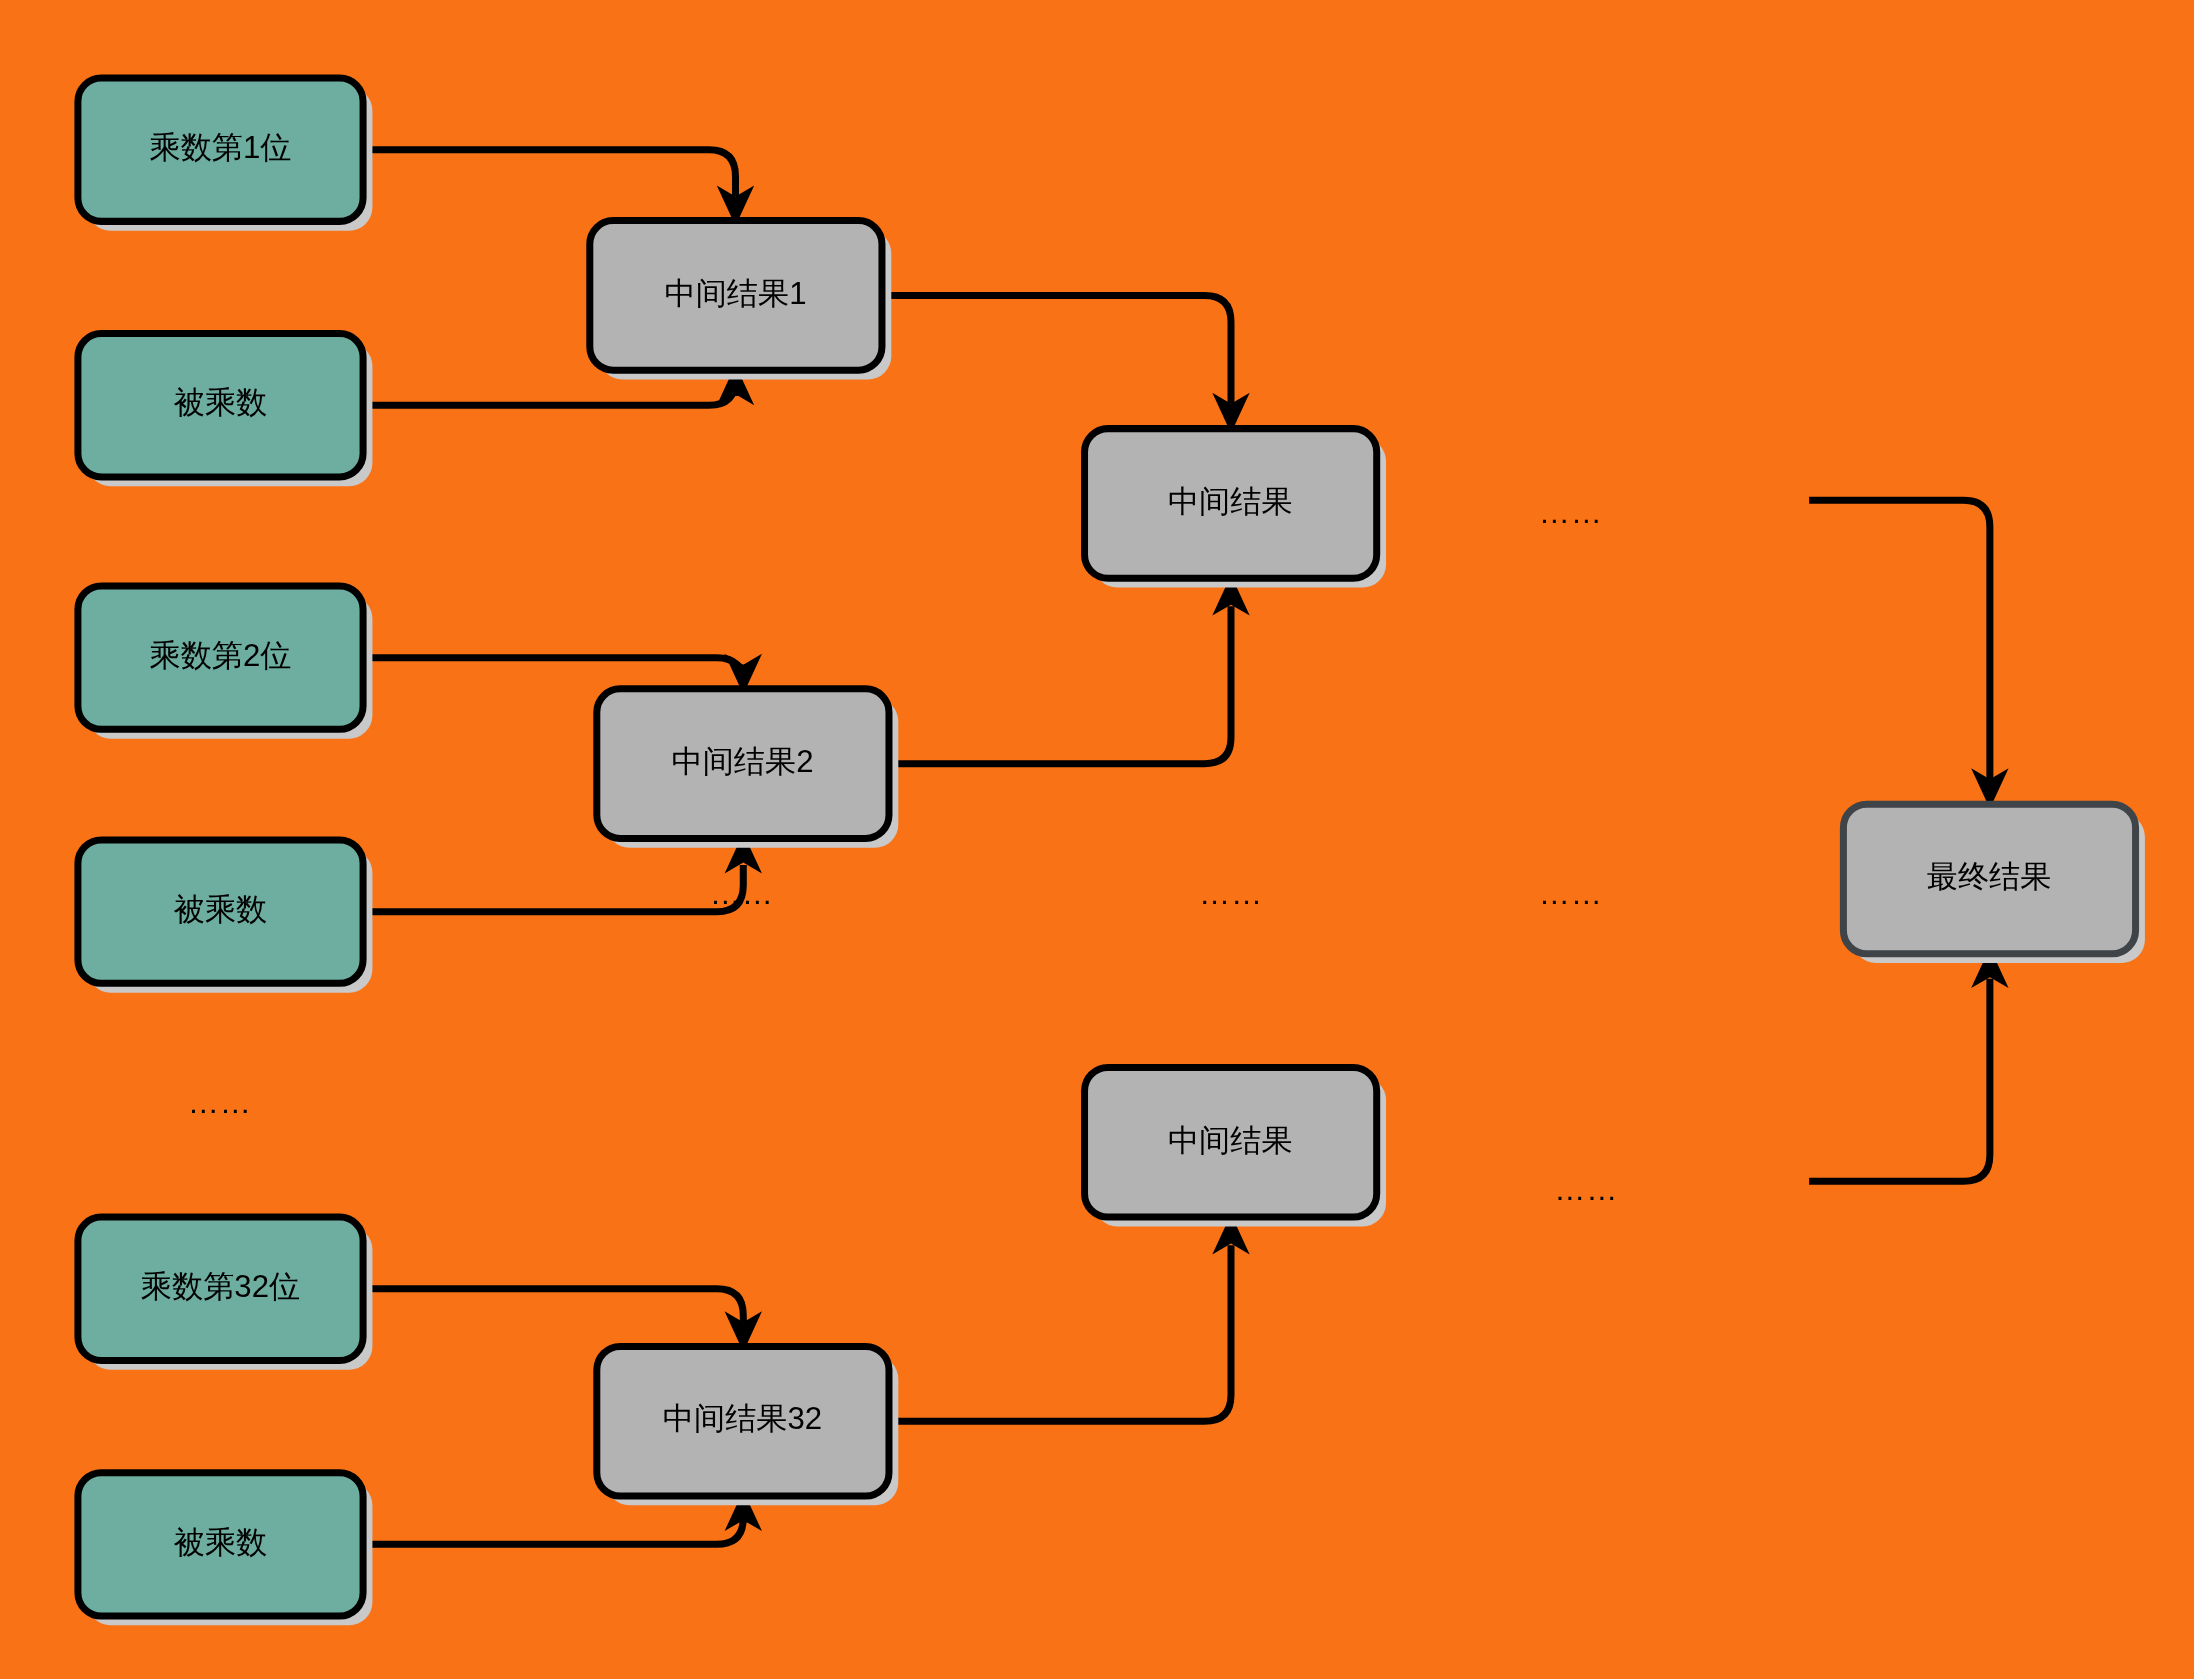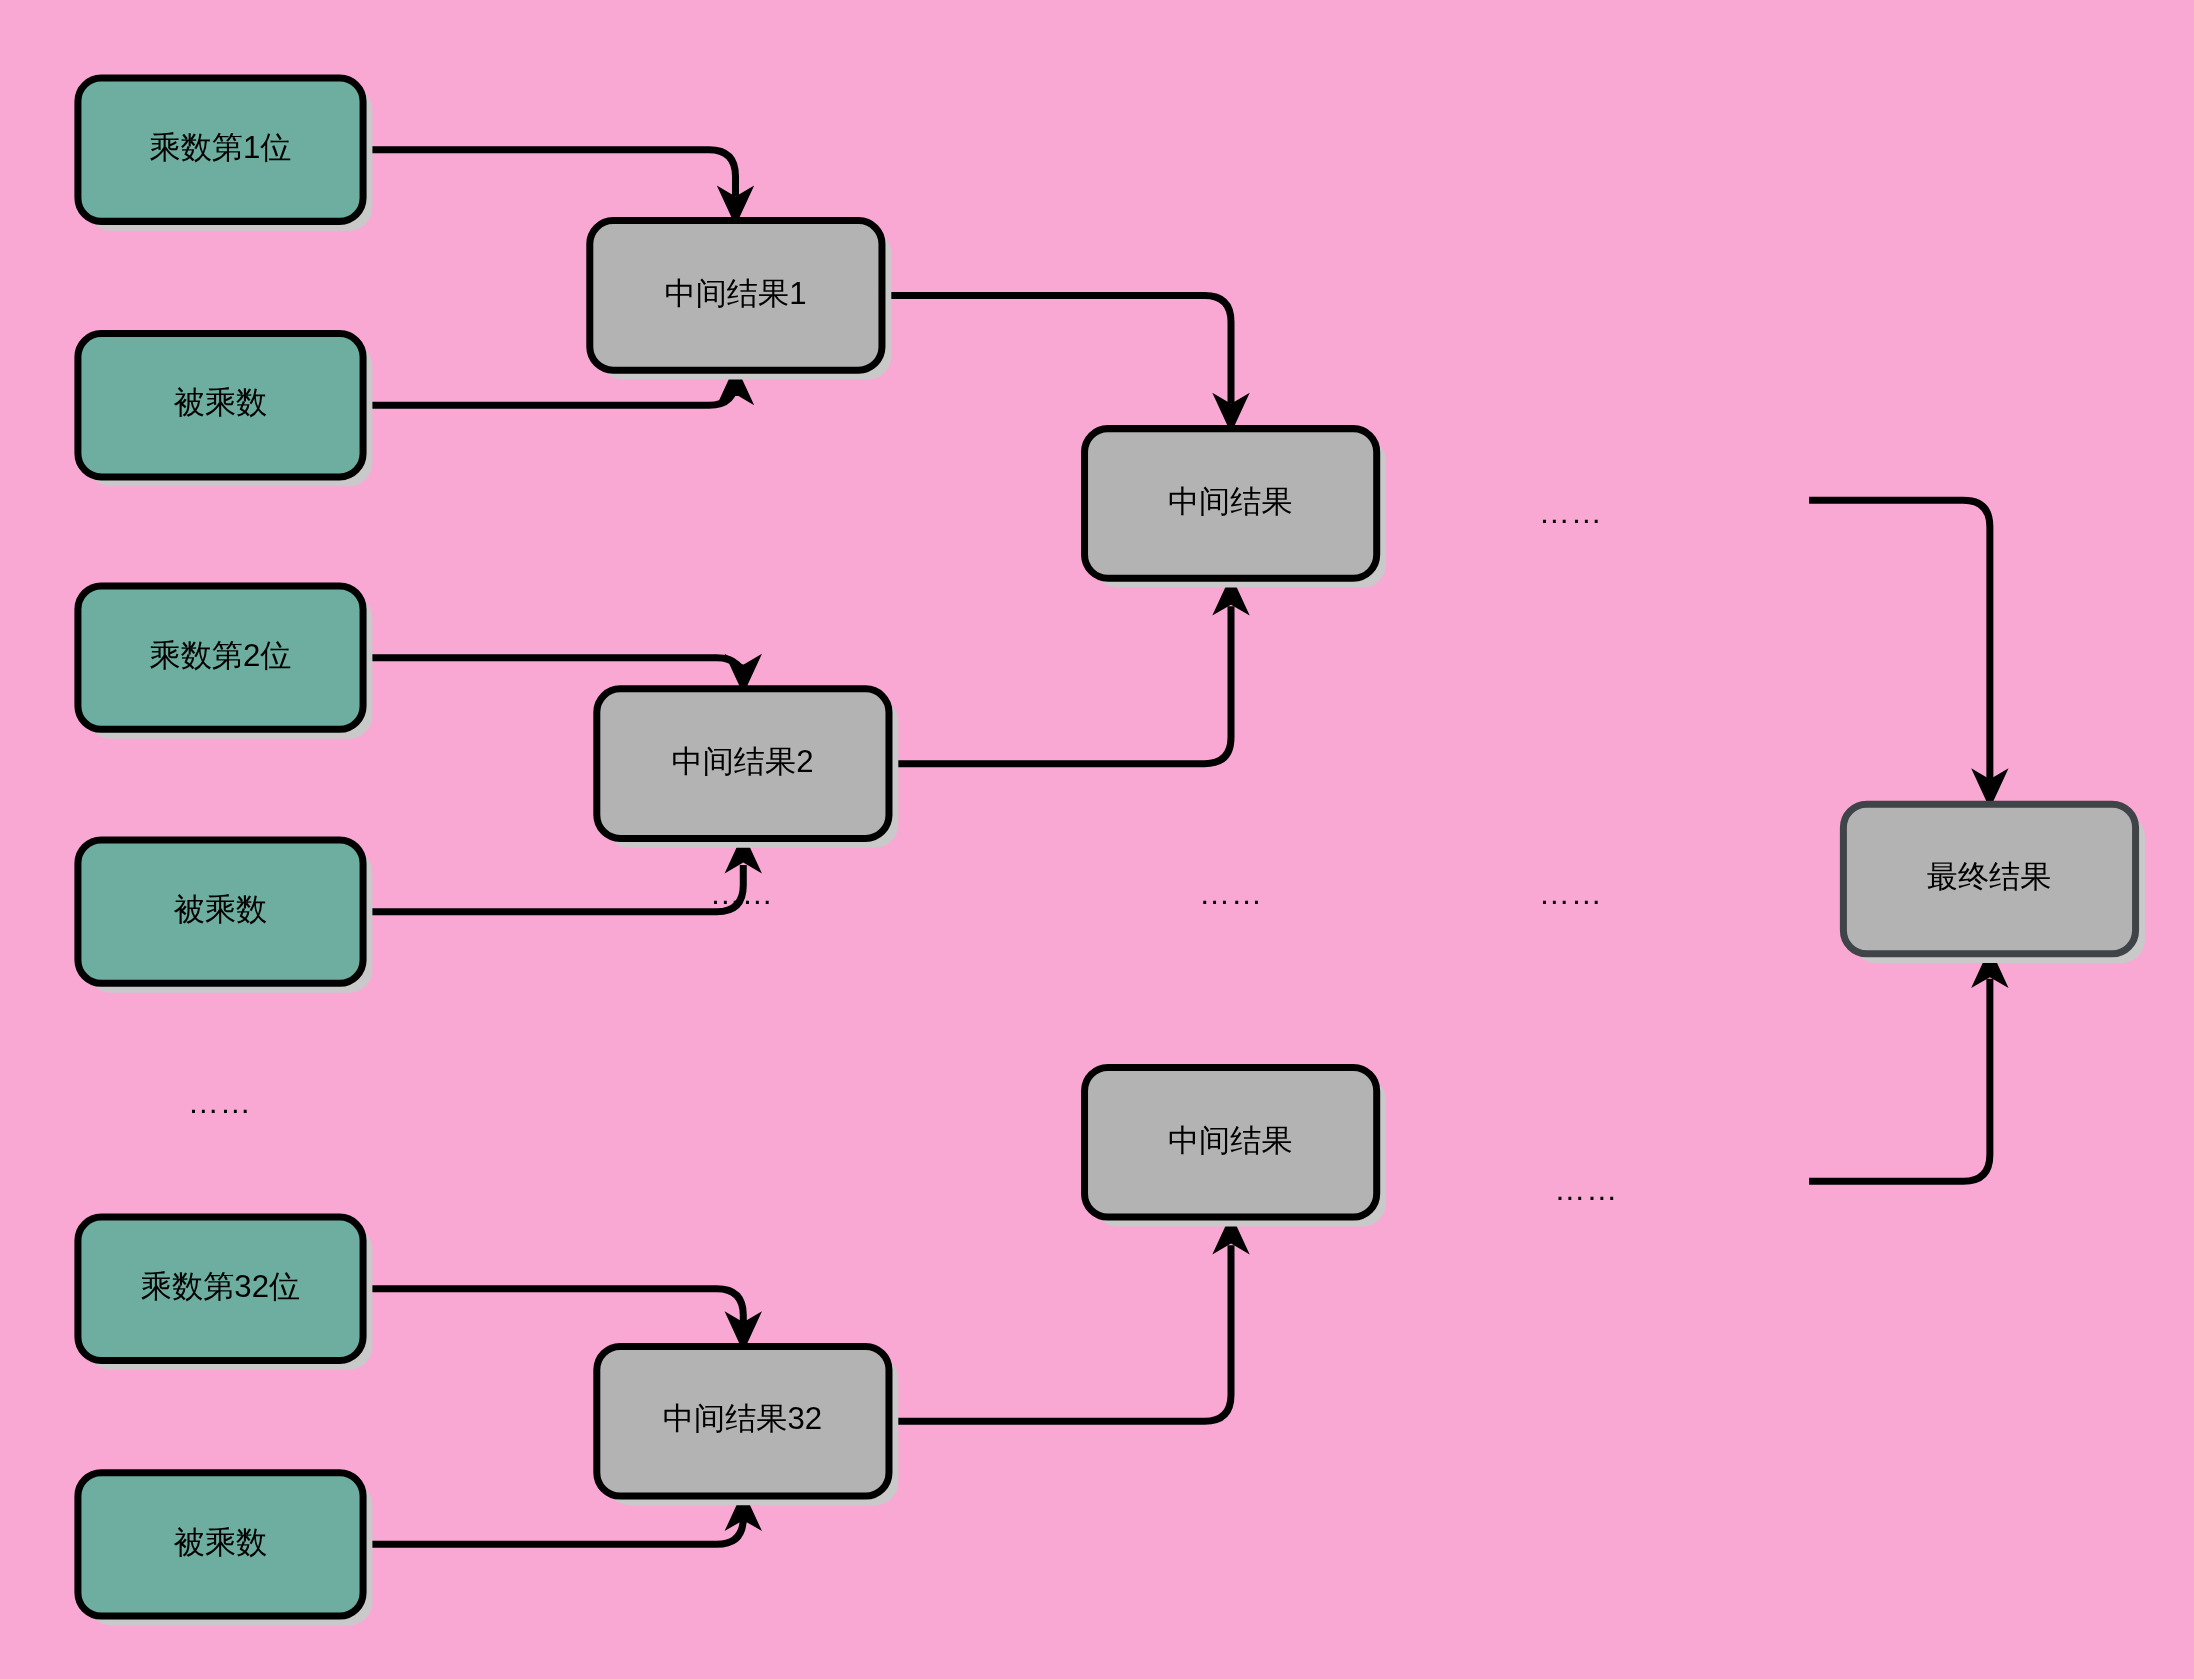--- a/index.html
+++ b/index.html
@@ -7,21 +7,21 @@
     padding: 0;
     background: #ffffff;
   }
   body {
     font-family: "Liberation Sans", "DejaVu Sans", sans-serif;
   }
   #diagram-root {
     position: relative;
     width: 2194px;
     height: 1680px;
-    background: #f9a8d4;
+    background: #f97316;
     overflow: hidden;
   }
   svg#flow-svg {
     position: absolute;
     left: 0;
     top: 0;
     width: 2194px;
     height: 1680px;
     display: block;
   }

